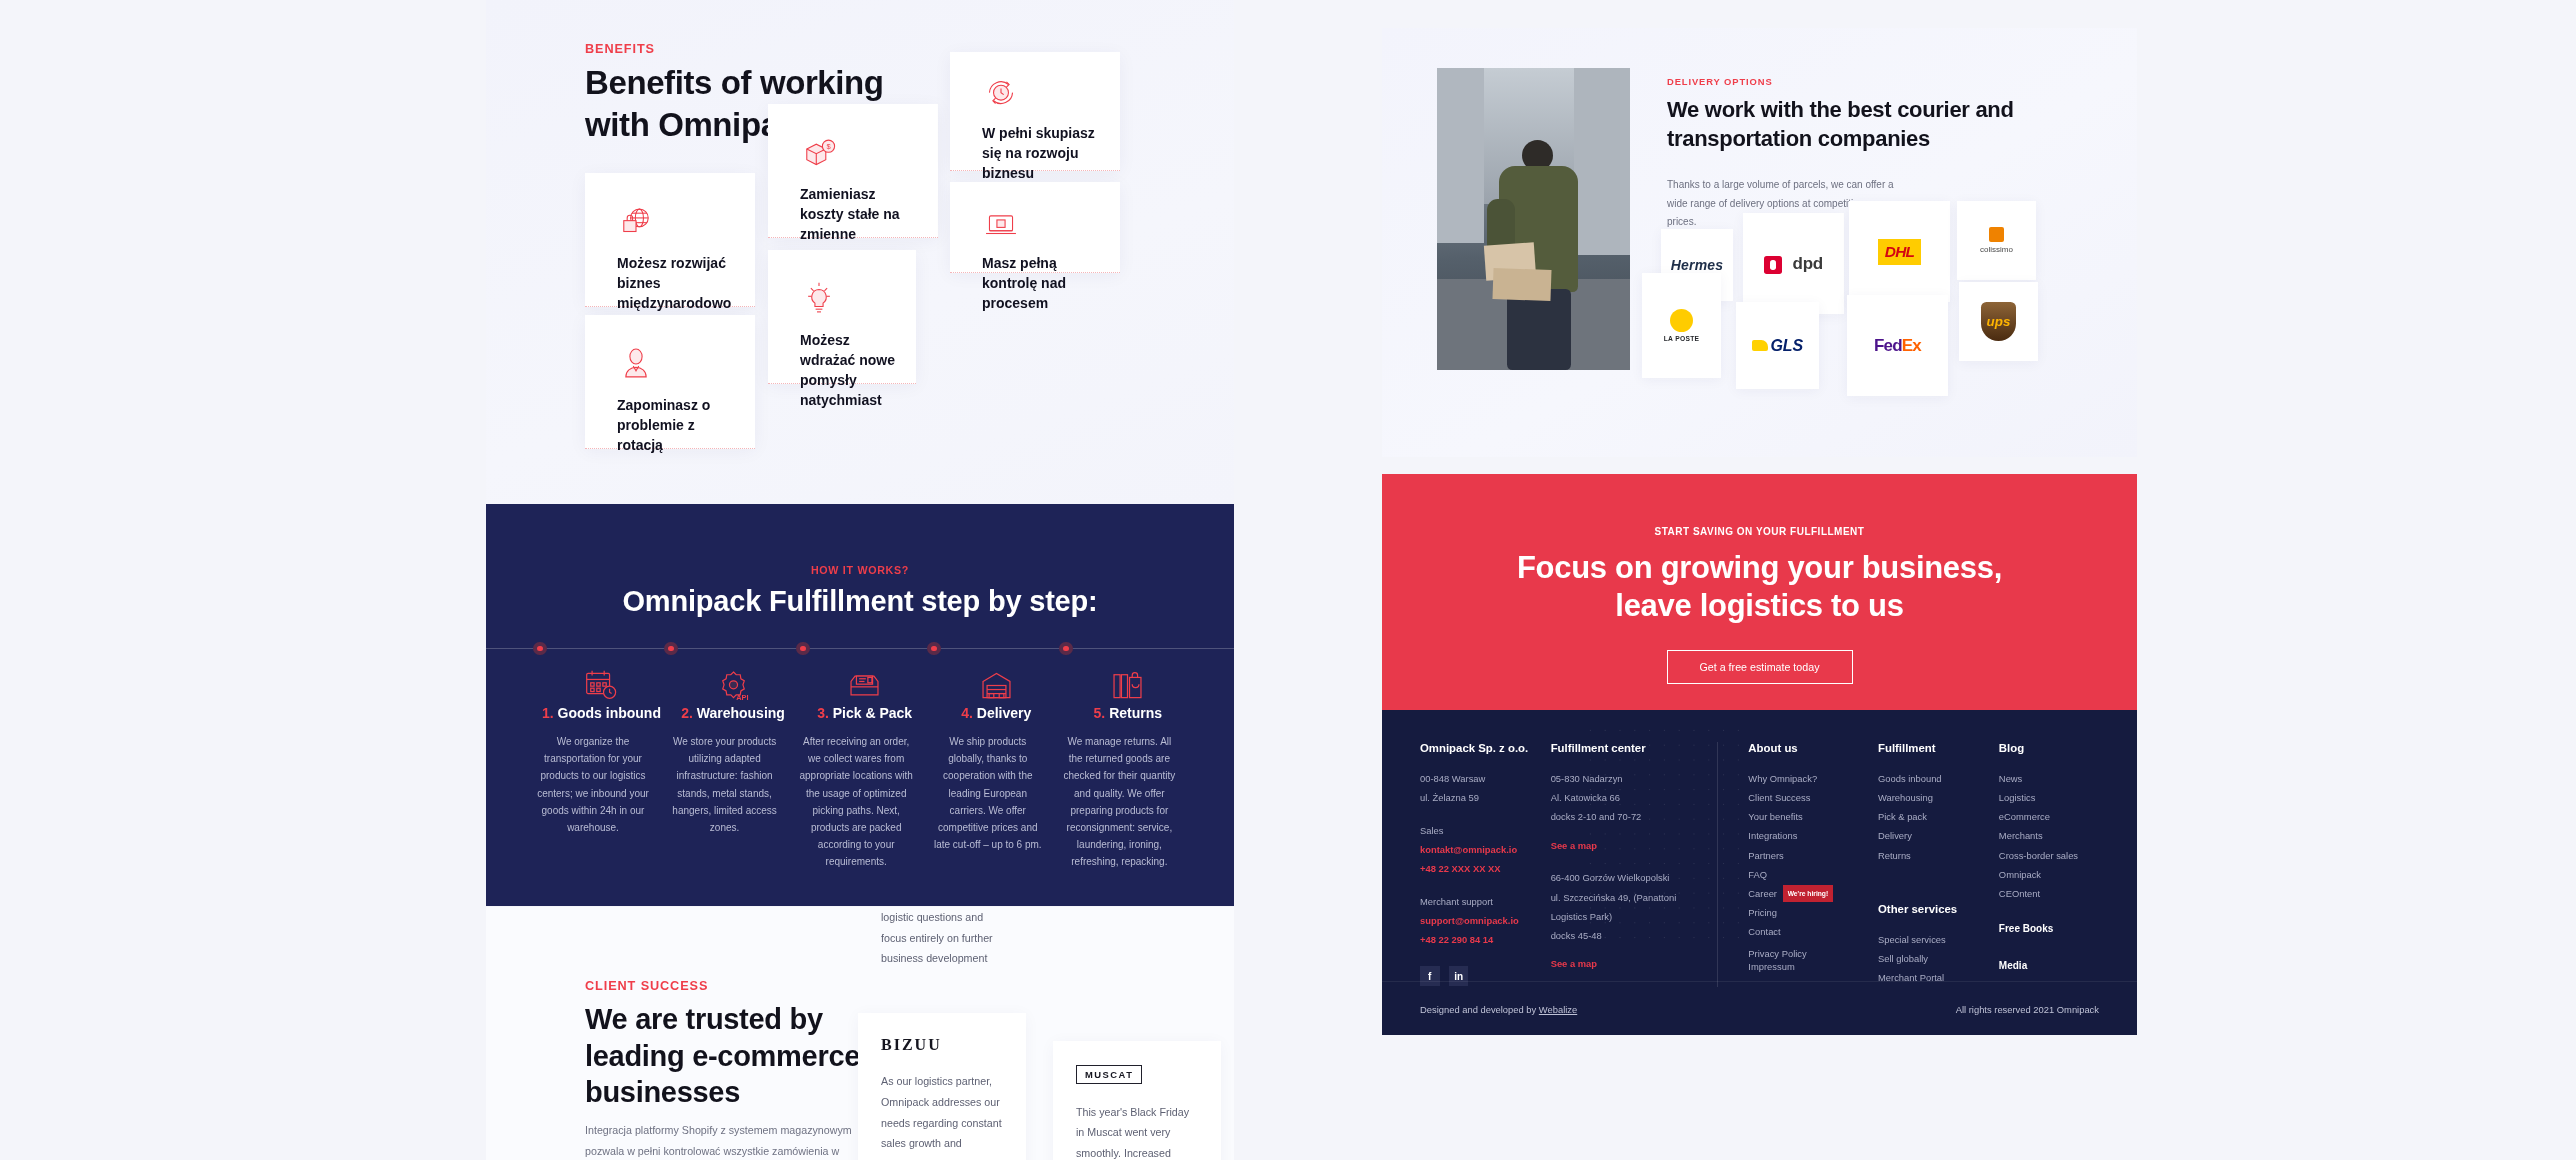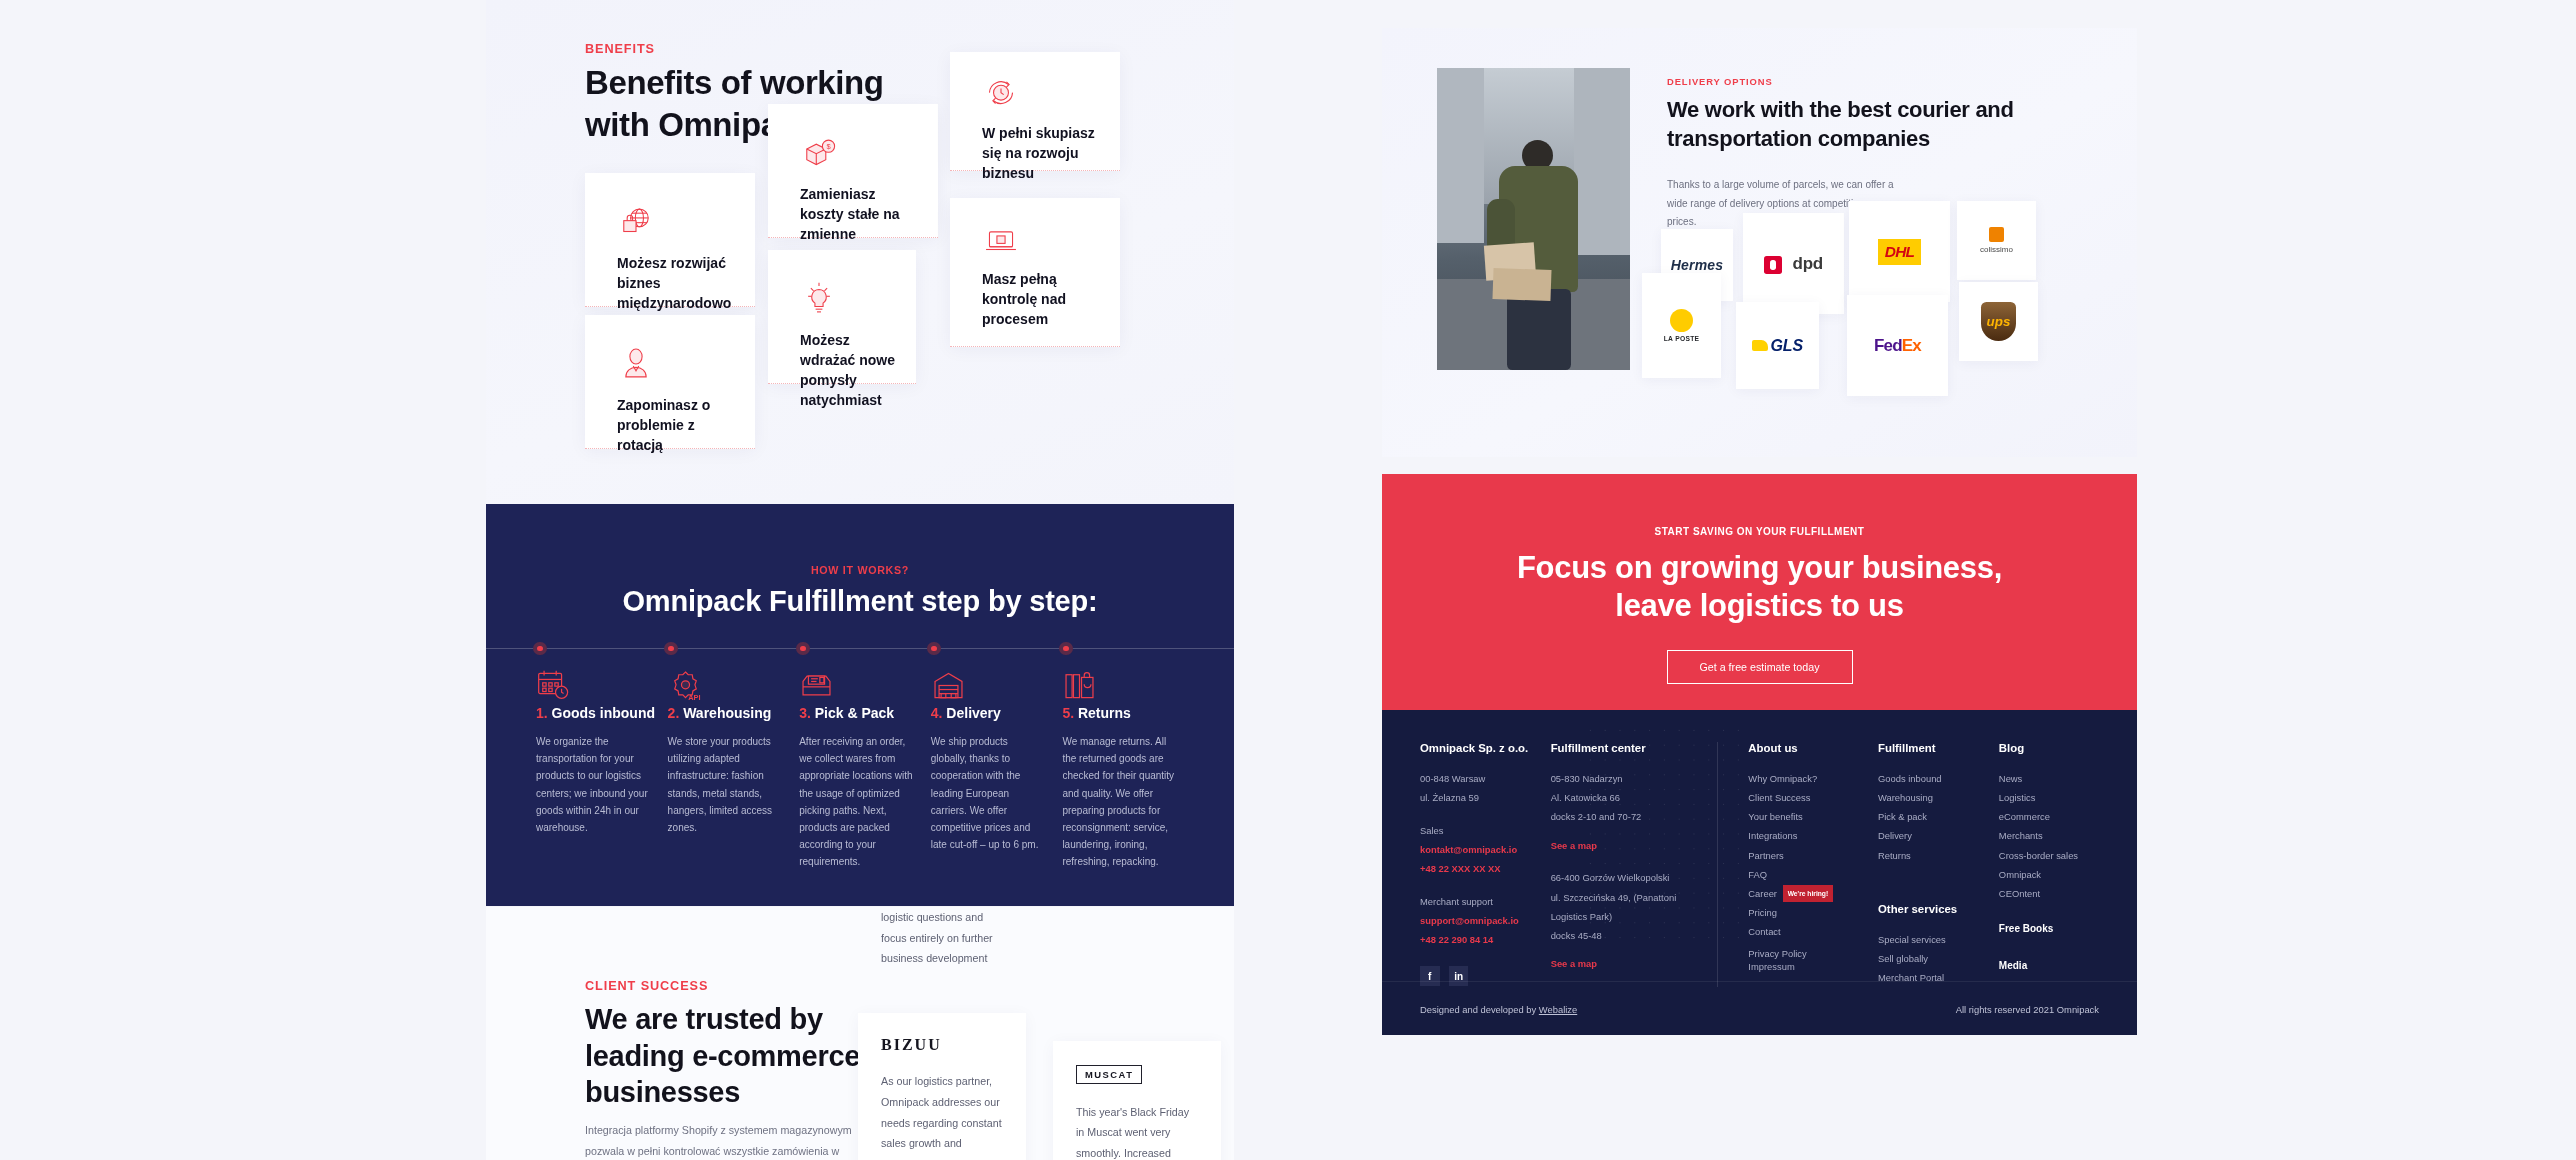--- a/index.html
+++ b/index.html
@@ -36,21 +36,21 @@
   .bcard .bicon { position:absolute; left:32px; top:29.5px; width:38px; height:38px; }
   .bcard .btext {
     position:absolute; left:32px; right:20px; top:81px;
     font-size:14px; font-weight:bold; color:#111120; line-height:1.42;
   }
   .bc1 { left:99px; top:173px;  width:170px; height:134px; }
   .bc2 { left:99px; top:315px;  width:170px; height:134px; }
   .bc3 { left:282px; top:104px;  width:170px; height:134px; }
   .bc4 { left:282px; top:250px;  width:148px; height:134px; }
   .bc5 { left:464px; top:52px;   width:170px; height:119px; }
-  .bc6 { left:464px; top:182px;  width:170px; height:149px;margin-top:16px; }
+  .bc6 { left:464px; top:182px;  width:170px; height:91px; }
   .bc5 .btext, .bc6 .btext { top:72px; }
   .bc5 .bicon, .bc6 .bicon { top:23px; }
 
   
   .howit {
     position:absolute; left:0; top:504px; width:748px; height:402px;
     background:#1e2357; overflow:hidden;
   }
   .howit-eyebrow {
     position:absolute; top:60px; left:0; width:100%; text-align:center;
@@ -67,21 +67,21 @@
   }
   .timeline .dot {
     position:absolute; width:13.4px; height:13.4px; border-radius:50%;
     background:#5a2a48; top:-2px; margin-left:-6.7px;
   }
   .timeline .dot::after {
     content:""; position:absolute; left:4px; top:4px; width:5.4px; height:5.4px;
     border-radius:50%; background:#ef3e4a;
   }
   .steps { position:absolute; top:164px; left:50px; right:40px; display:flex; gap:0; }
-  .step { width:133px; margin-right:0.7px; }
+  .step { width:133px; margin-right:0.7px;text-align:center; }
   .step .sicon { width:35px; height:35px; margin-bottom:23px; }
   .step .stitle { font-size:14px; font-weight:bold; color:#fff; margin-bottom:12px; }
   .step .stitle .num { color:#ef3e4a; }
   .step .sdesc { font-size:10px; line-height:1.72; color:#b9bcd4; width:114px; }
 
   
   .clients {
     position:absolute; left:0; top:907px; width:748px; height:254px;
     background:#fafbfe; overflow:hidden;
   }

